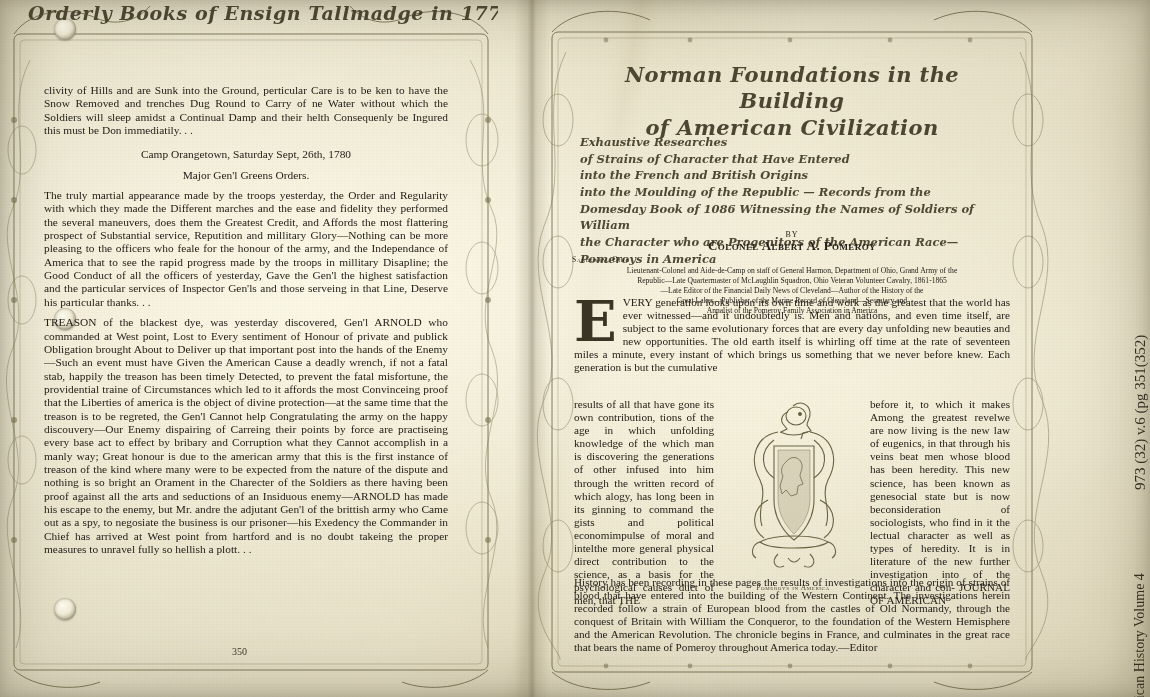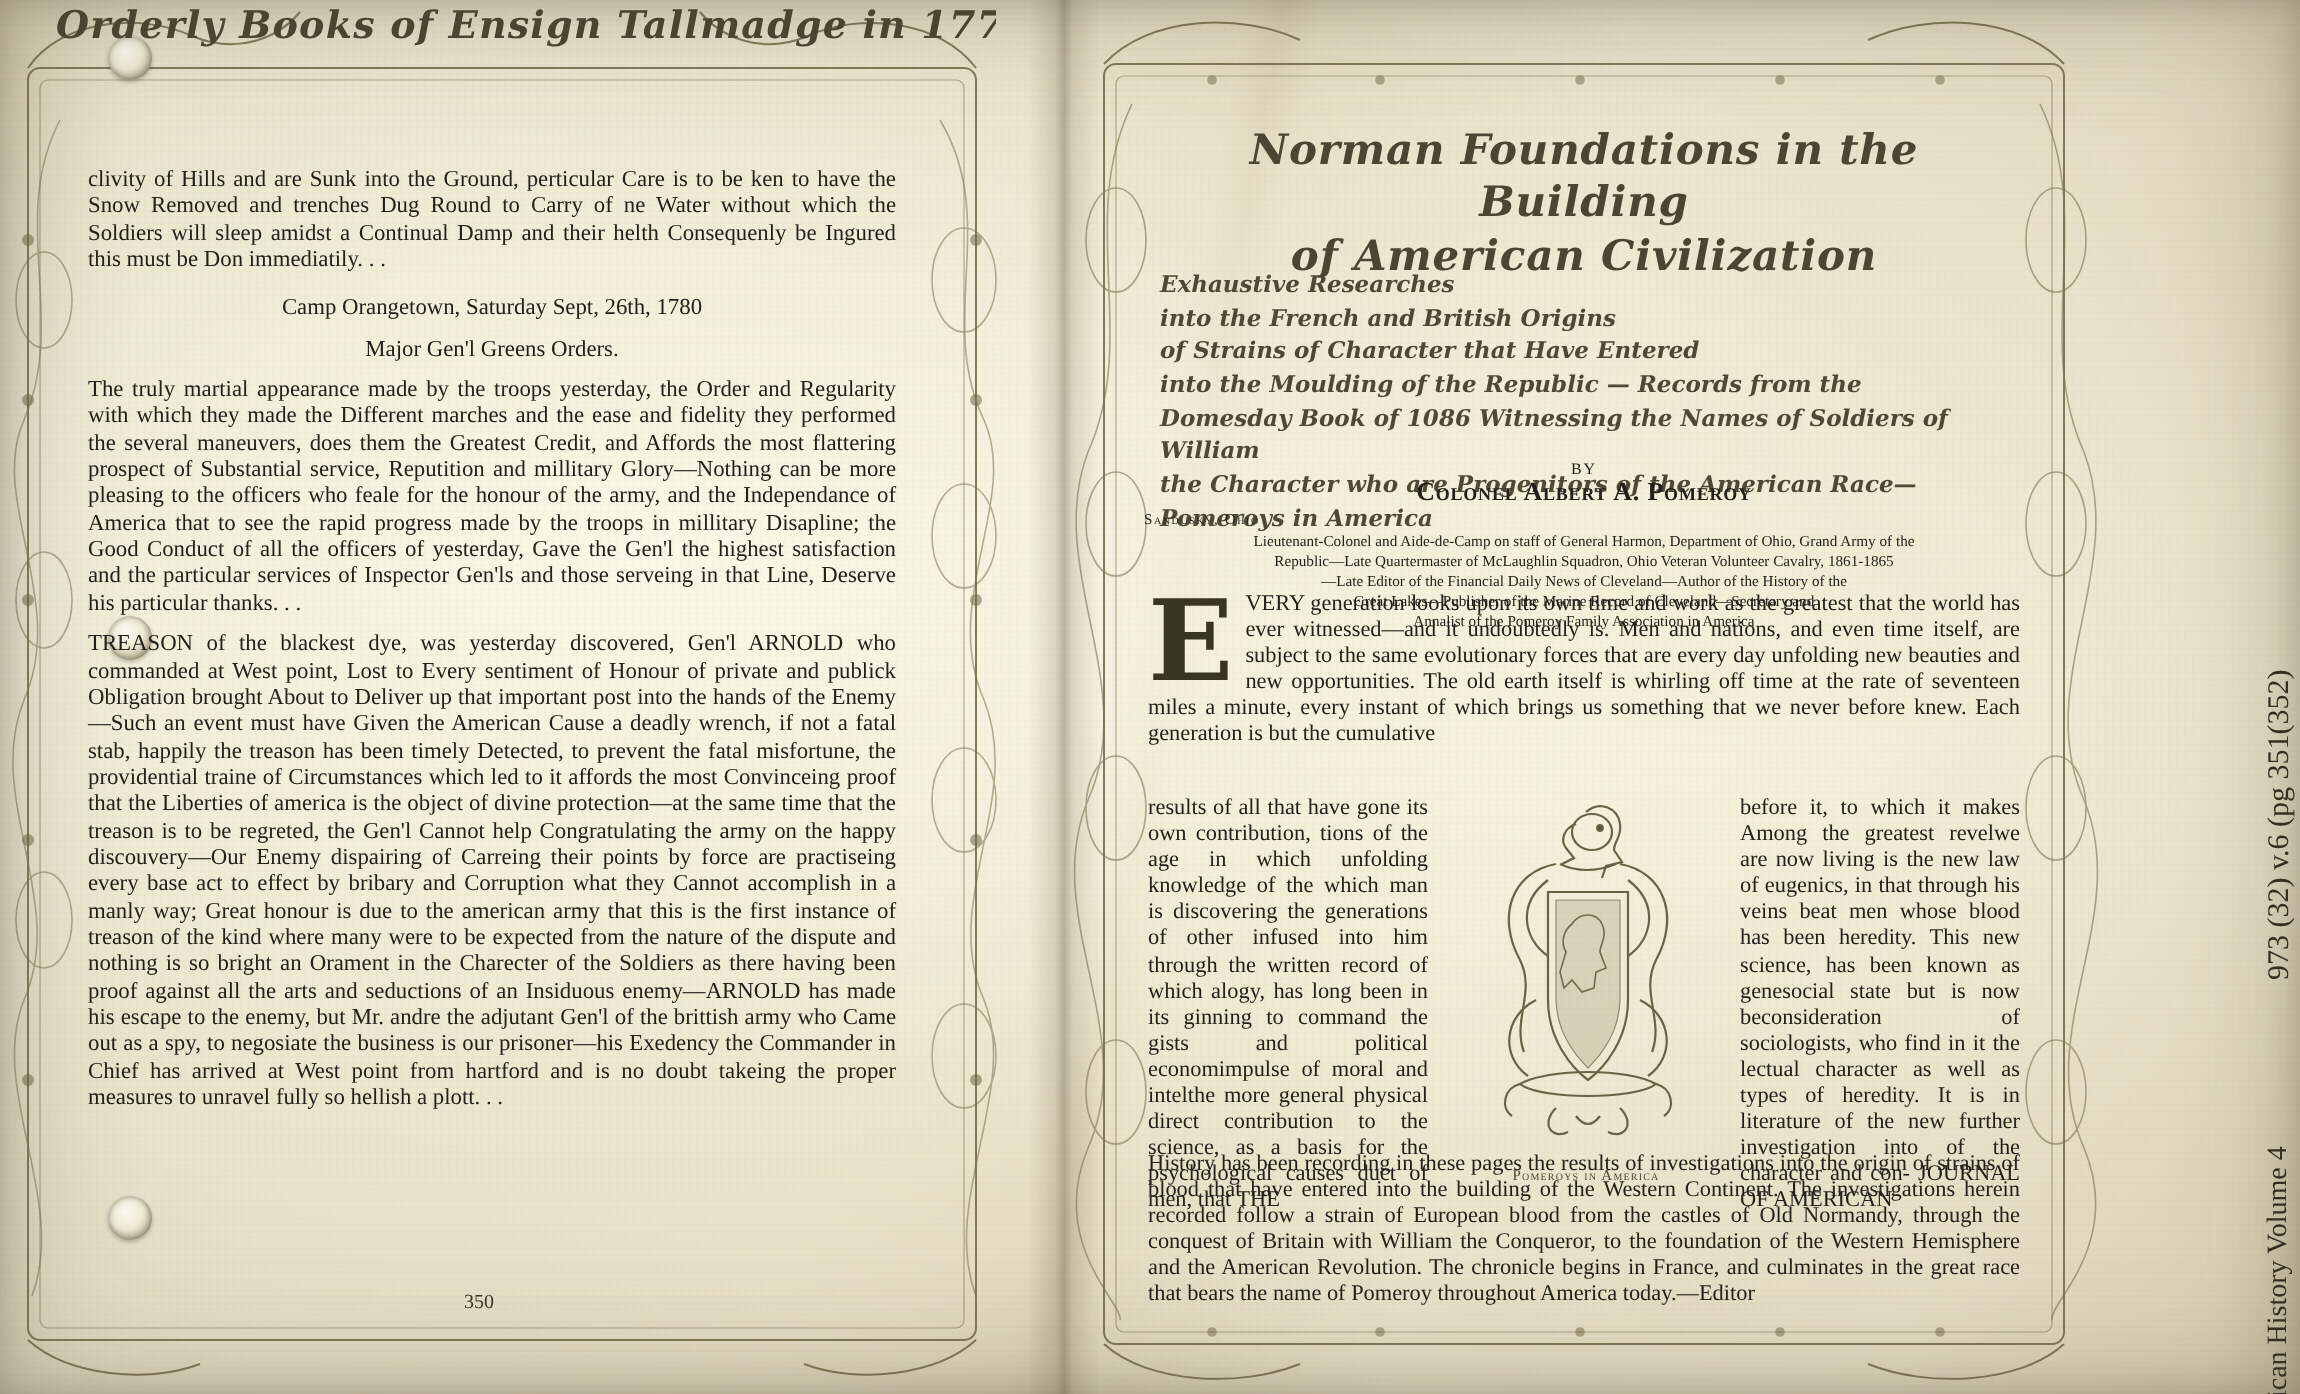--- a/index.html
+++ b/index.html
@@ -343,22 +343,22 @@
 
   <div class="folio folio-left">350</div>
 
   <div class="title-main">
     <div>Norman Foundations in the Building</div>
     <div>of American Civilization</div>
   </div>
 
   <div class="title-sub">
     <div>Exhaustive Researches</div>
+    <div>of Strains of Character that Have Entered</div>
     <div>into the French and British Origins</div>
-    <div>of Strains of Character that Have Entered</div>
     <div>into the Moulding of the Republic — Records from the</div>
     <div>Domesday Book of 1086 Witnessing the Names of Soldiers of William</div>
     <div>the Character who are Progenitors of the American Race—Pomeroys in America</div>
   </div>
 
   <div class="byline-by">BY</div>
   <div class="byline-name">Colonel Albert A. Pomeroy</div>
   <div class="byline-city">Sandusky, Ohio</div>
 
   <div class="credentials">

